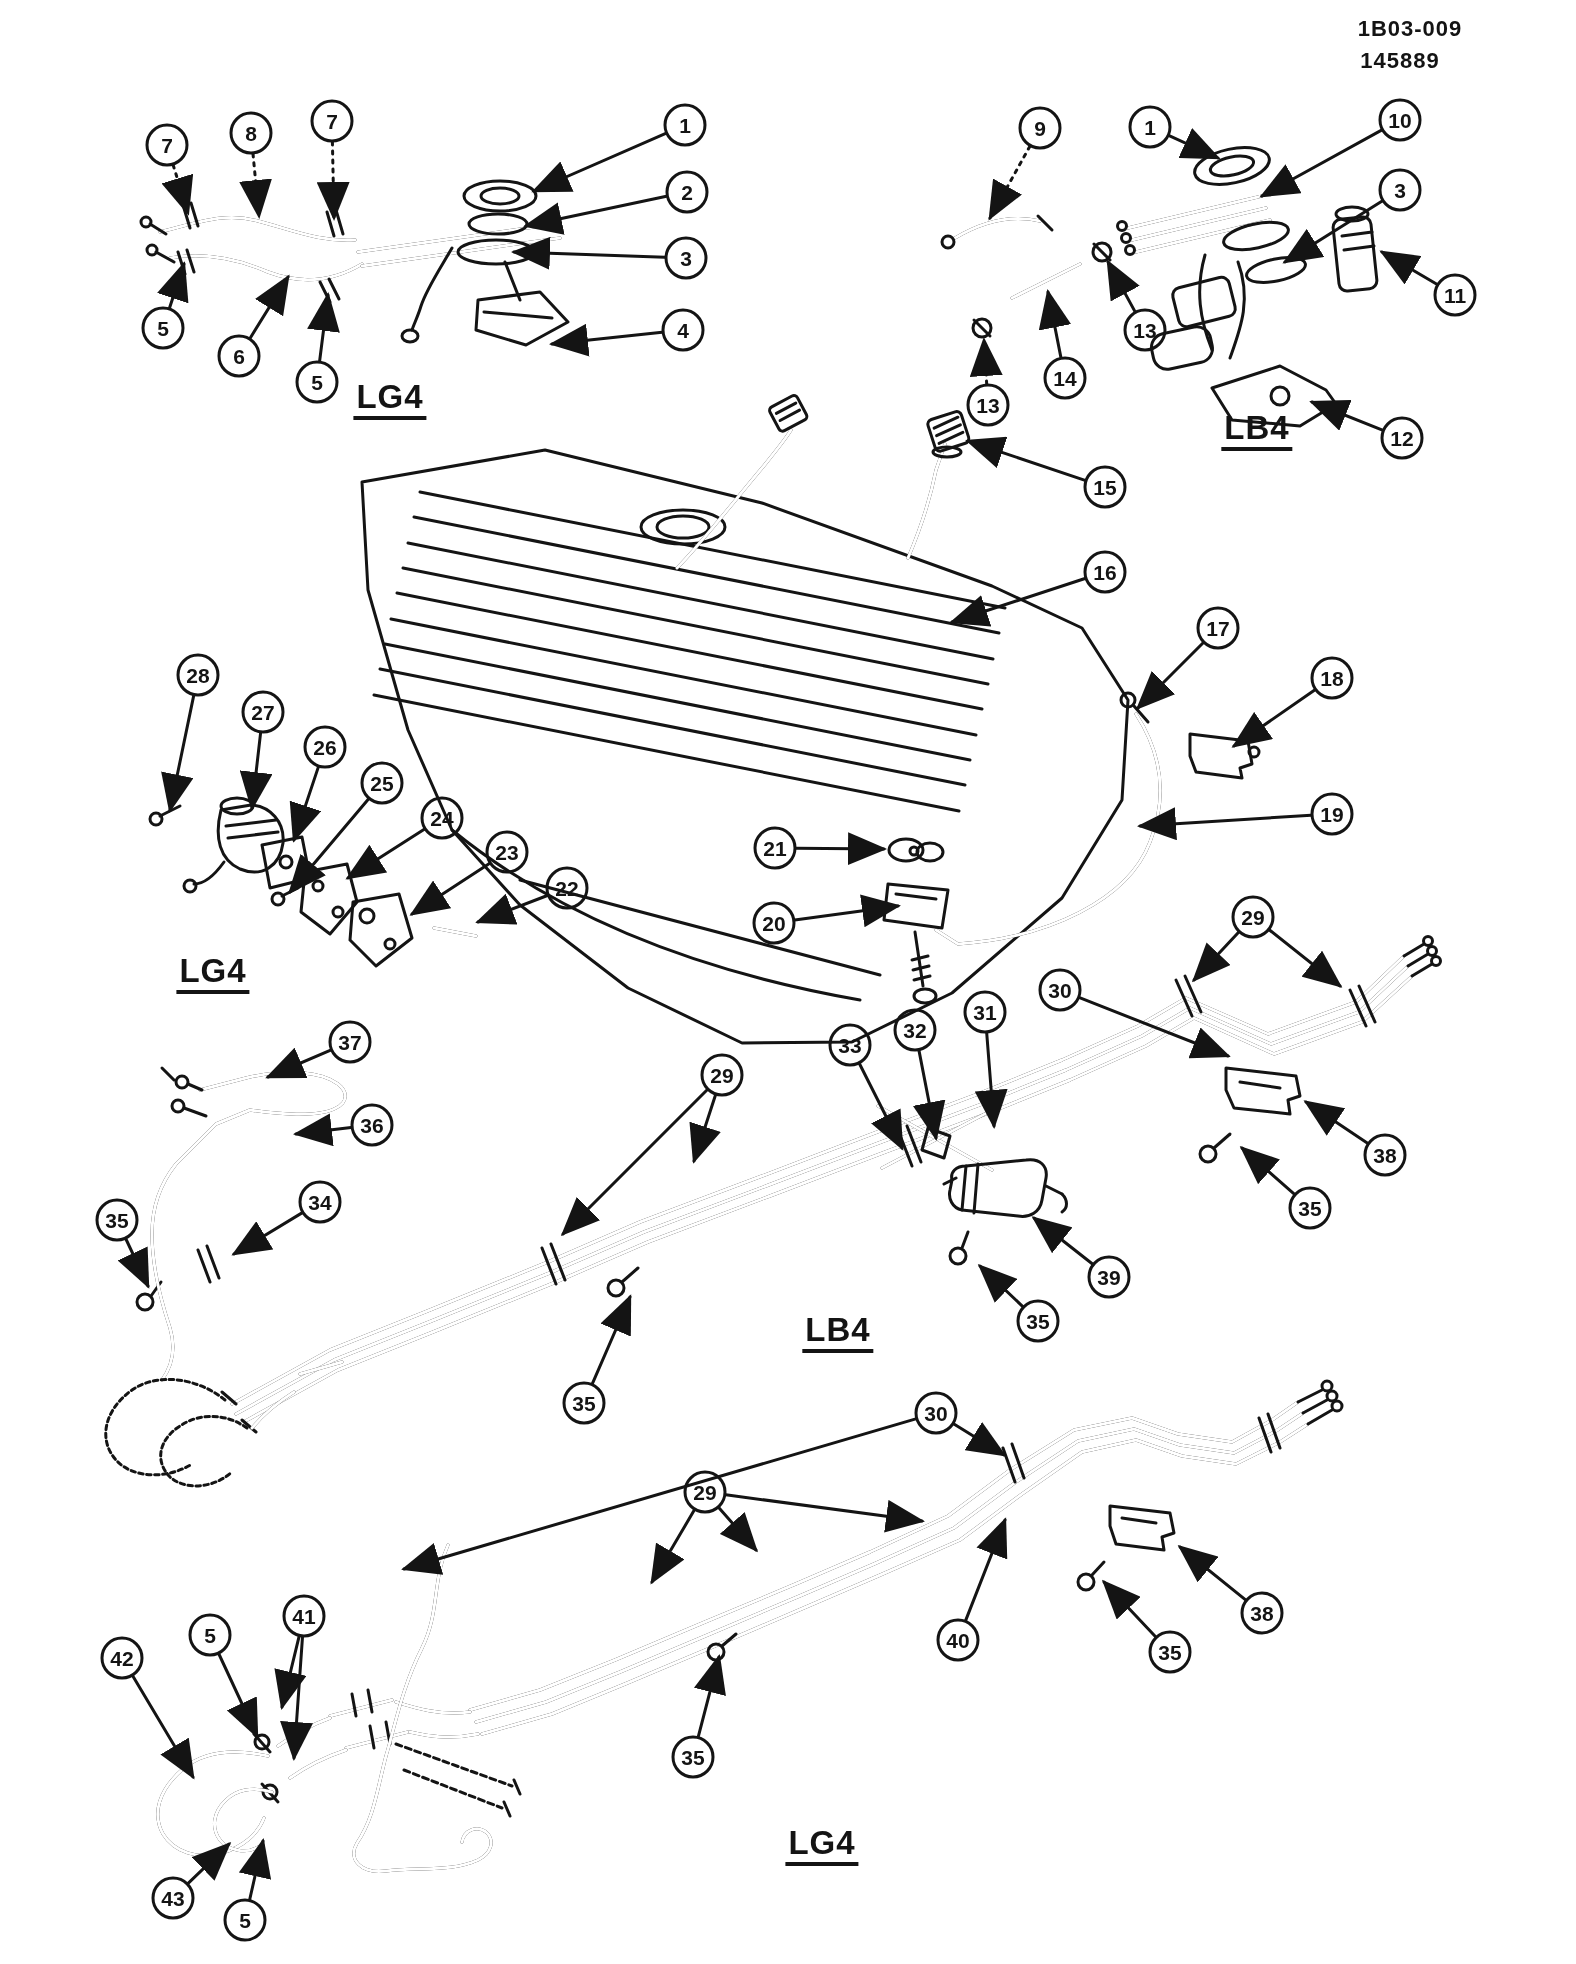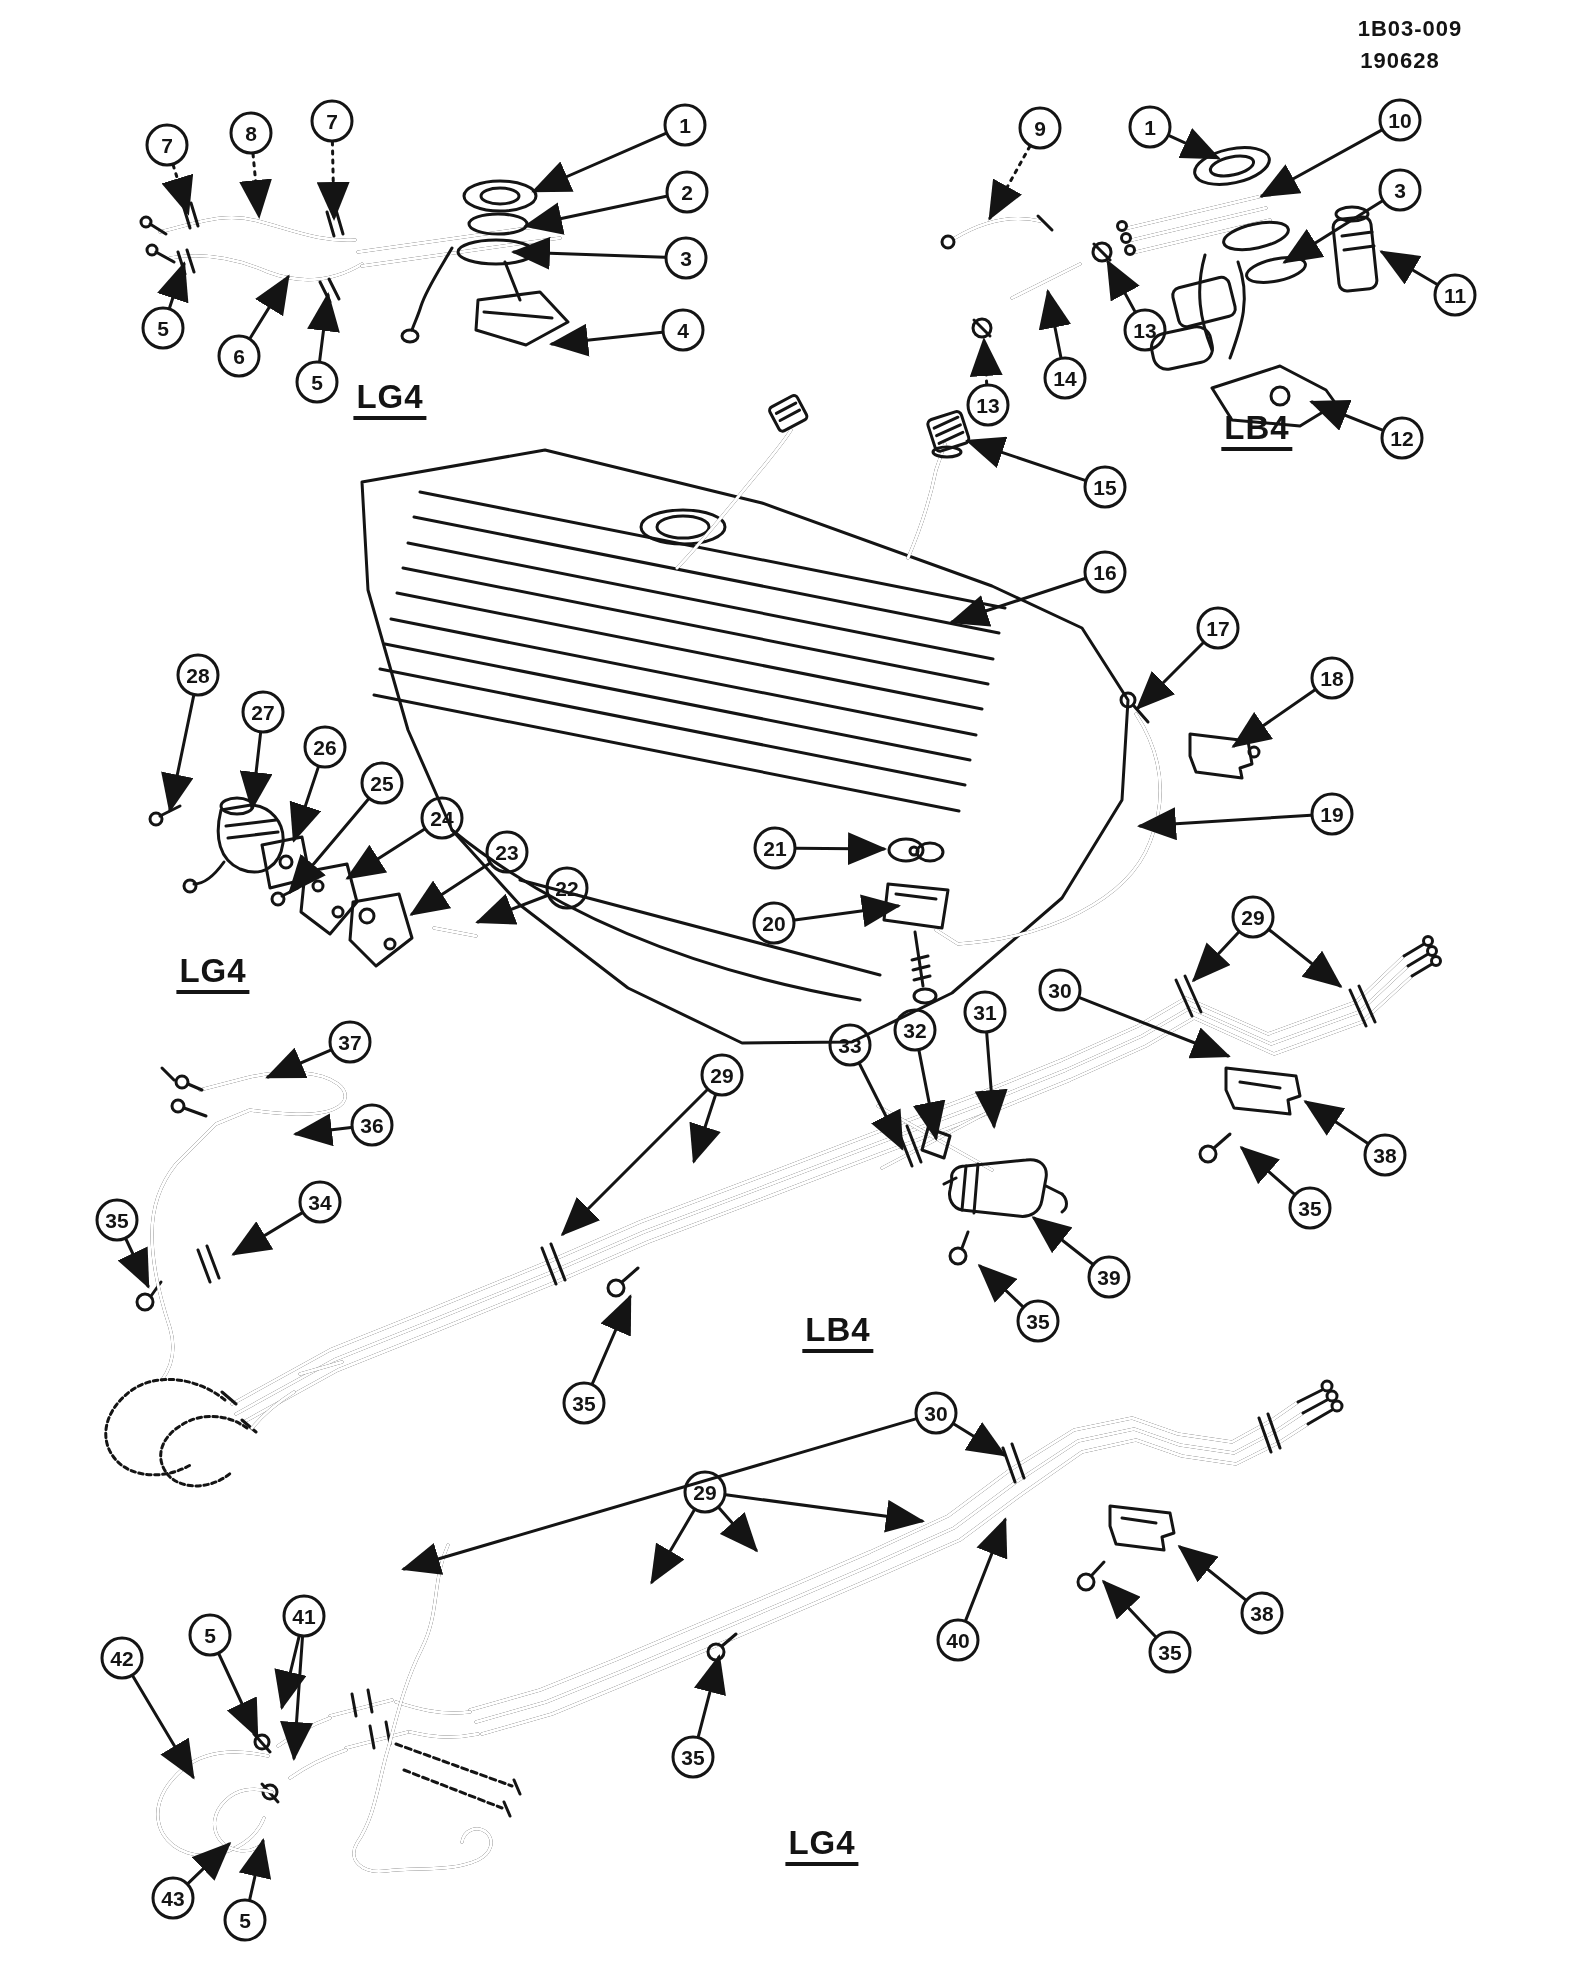--- a/index.html
+++ b/index.html
@@ -580,21 +580,21 @@
         </g>
         <g>
           <line x1="249.7" y1="1899.5" x2="263" y2="1841" class="leader" marker-end="url(#arr)"></line>
           <circle cx="245" cy="1920" r="20" class="balloon"></circle>
           <text x="245" y="1927.5" class="balloon-num">5</text>
         </g>
       </g>
   </svg>
 
   <div class="doc-line" style="left:1410px;top:18px;">1B03-009</div>
-  <div class="doc-line" style="left:1400px;top:50px;">190628</div>
+  <div class="doc-line" style="left:1400px;top:50px;">145889</div>
 
   <div id="labels">
       <div class="engine-label" style="left: 390px; top: 402px;">LG4</div>
       <div class="engine-label" style="left: 1257px; top: 433px;">LB4</div>
       <div class="engine-label" style="left: 213px; top: 976px;">LG4</div>
       <div class="engine-label" style="left: 838px; top: 1335px;">LB4</div>
       <div class="engine-label" style="left: 822px; top: 1848px;">LG4</div>
     </div>
 </div>
 

